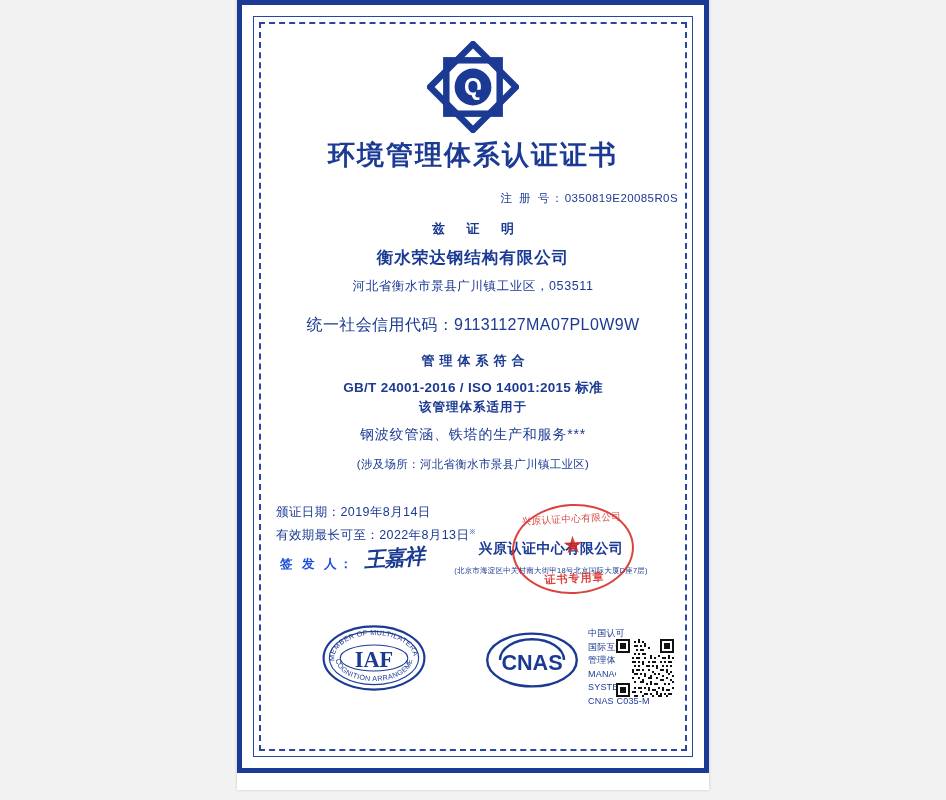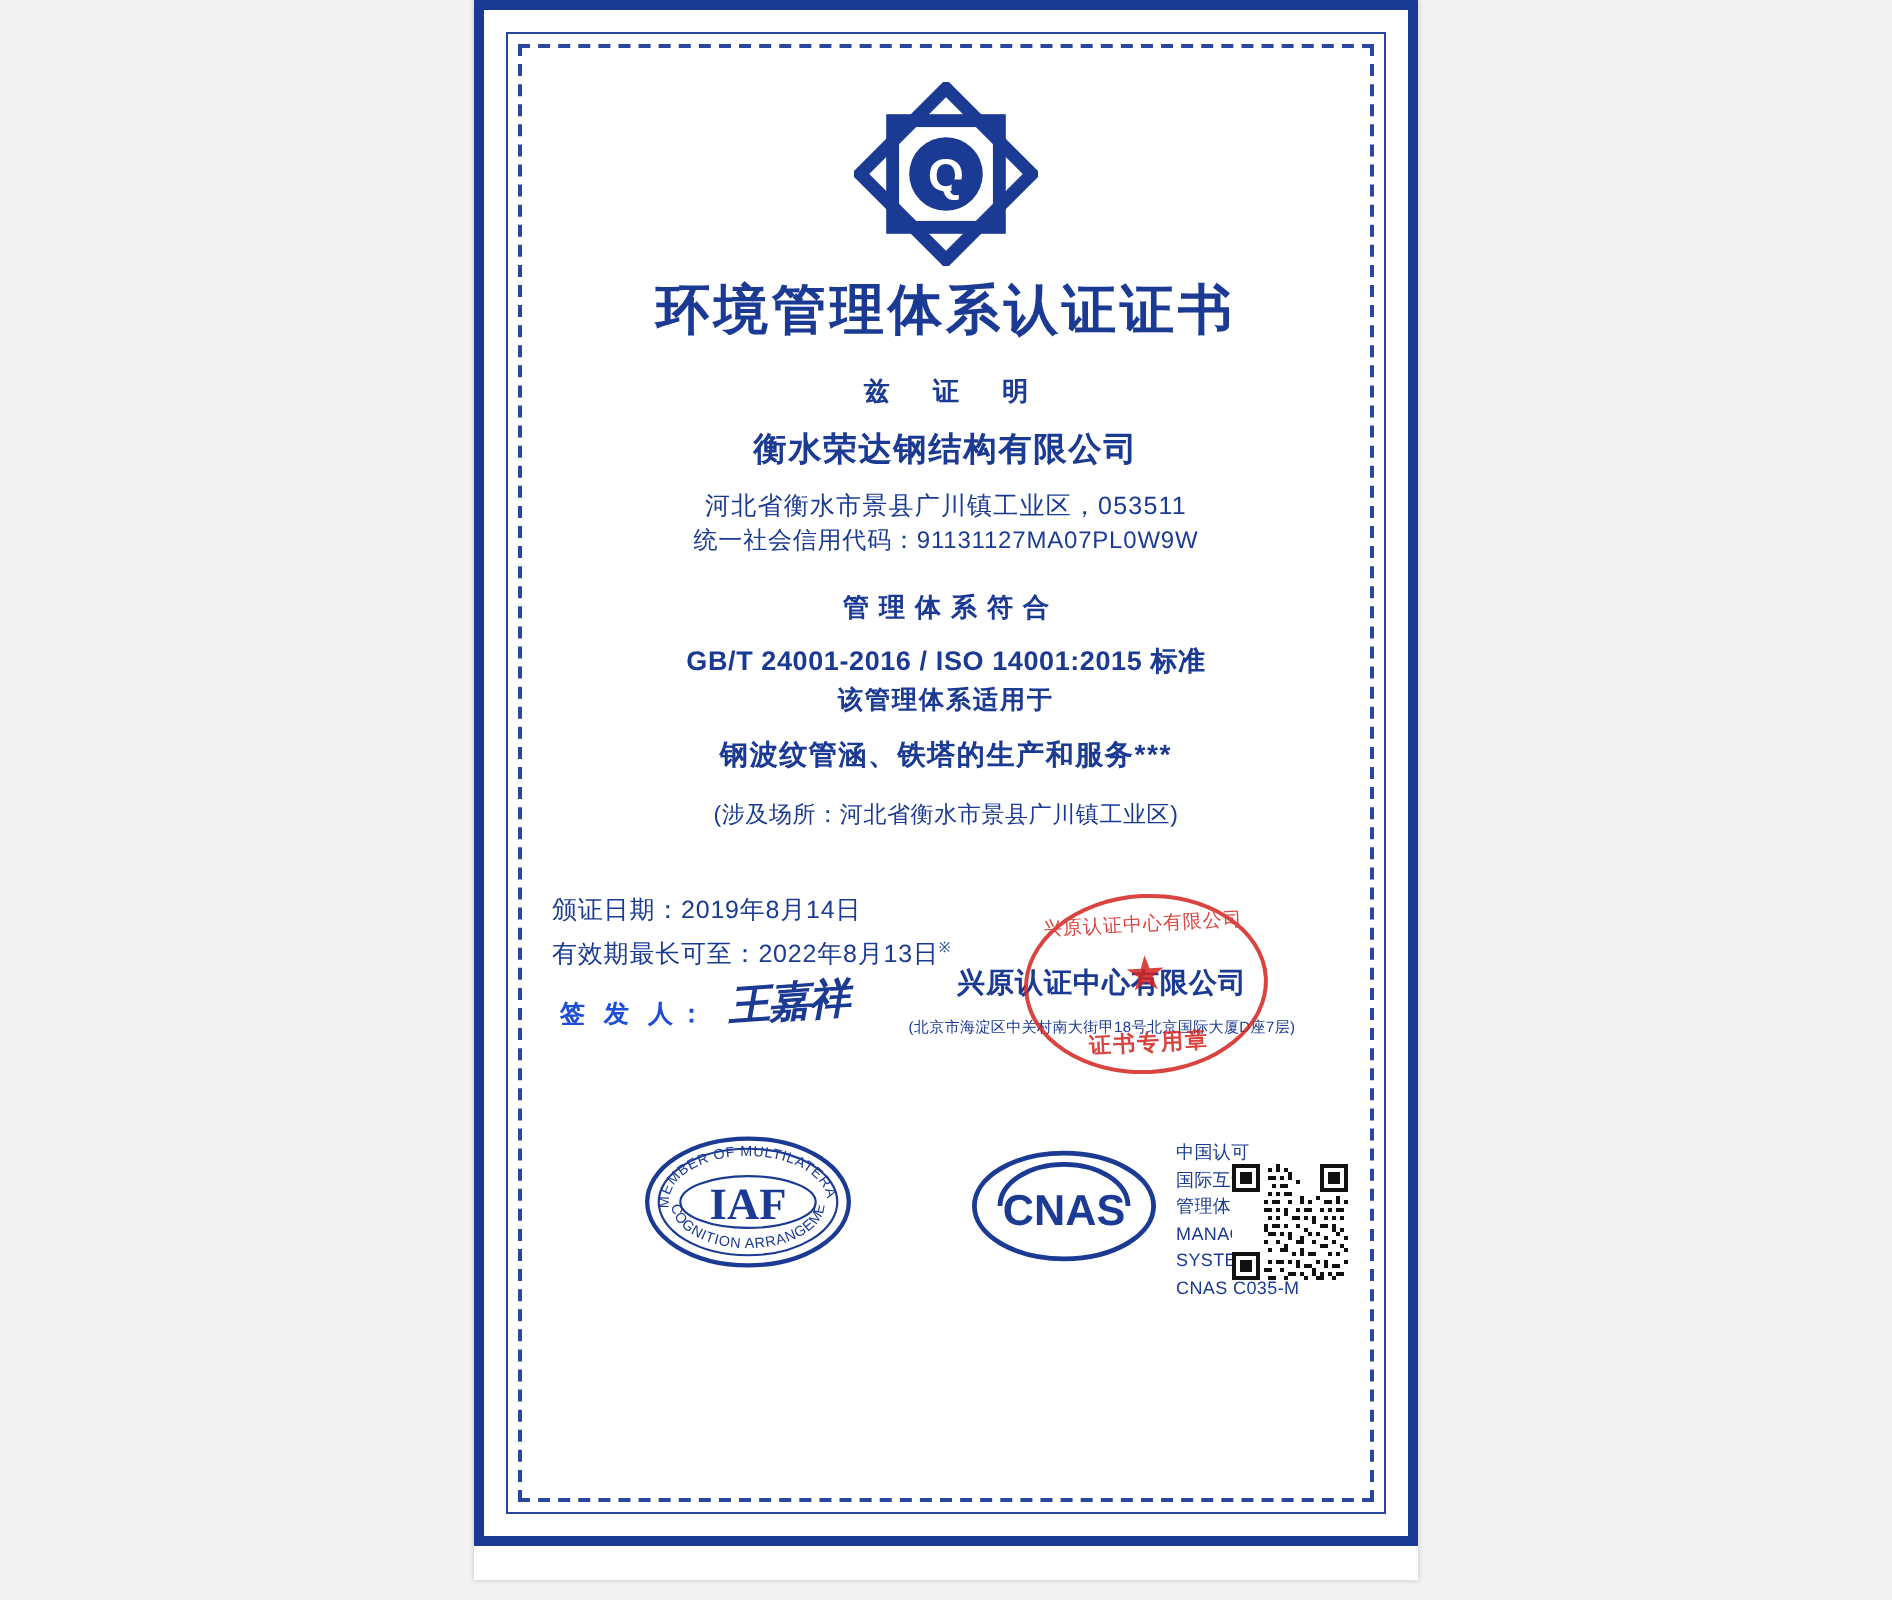--- a/index.html
+++ b/index.html
@@ -105,22 +105,22 @@
     font-weight: bold;
     margin-top: 9px;
     letter-spacing: 1px;
   }
   .addr {
     font-size: 12.5px;
     margin-top: 9px;
     letter-spacing: 0.6px;
   }
   .credit {
-    font-size: 12px;
-    margin-top: 0;
+    font-size: 16px;
+    margin-top: 20px;
     letter-spacing: 0.4px;
   }
   .sys-conform {
     font-size: 13px;
     font-weight: bold;
     letter-spacing: 5px;
     margin-top: 16px;
     padding-left: 5px;
   }
   .standard {
@@ -130,21 +130,21 @@
     letter-spacing: 0.3px;
   }
   .scope-label {
     font-size: 12.5px;
     font-weight: bold;
     margin-top: 2px;
     letter-spacing: 1px;
   }
   .scope-text {
     font-size: 14px;
-    font-weight: bold;
+    font-weight: normal;
     margin-top: 10px;
     letter-spacing: 0.8px;
   }
   .site-text {
     font-size: 11.5px;
     margin-top: 13px;
     letter-spacing: 0.3px;
   }
 
   
@@ -298,20 +298,23 @@
             <rect x="21" y="21" width="58" height="58"></rect>
           </g>
           <circle cx="50" cy="50" r="20" fill="#1b3a93"></circle>
           <text x="50" y="59" text-anchor="middle" font-size="25" font-weight="bold" fill="#ffffff" font-family="Liberation Sans, sans-serif">Q</text>
           <rect x="53" y="53" width="13" height="6" fill="#1b3a93"></rect>
         </svg>
       </div>
 
       <div class="cert-title">环境管理体系认证证书</div>
 
+      <div class="reg-line">
+        <span class="reg-label">注 册 号：</span><span>0350819E20085R0S</span>
+      </div>
 
       <div class="ctr hereby">兹 证 明</div>
       <div class="ctr company">衡水荣达钢结构有限公司</div>
       <div class="ctr addr">河北省衡水市景县广川镇工业区，053511</div>
       <div class="ctr credit">统一社会信用代码：91131127MA07PL0W9W</div>
 
       <div class="ctr sys-conform">管理体系符合</div>
       <div class="ctr standard">GB/T 24001-2016 / ISO 14001:2015 标准</div>
 
       <div class="ctr scope-label">该管理体系适用于</div>

